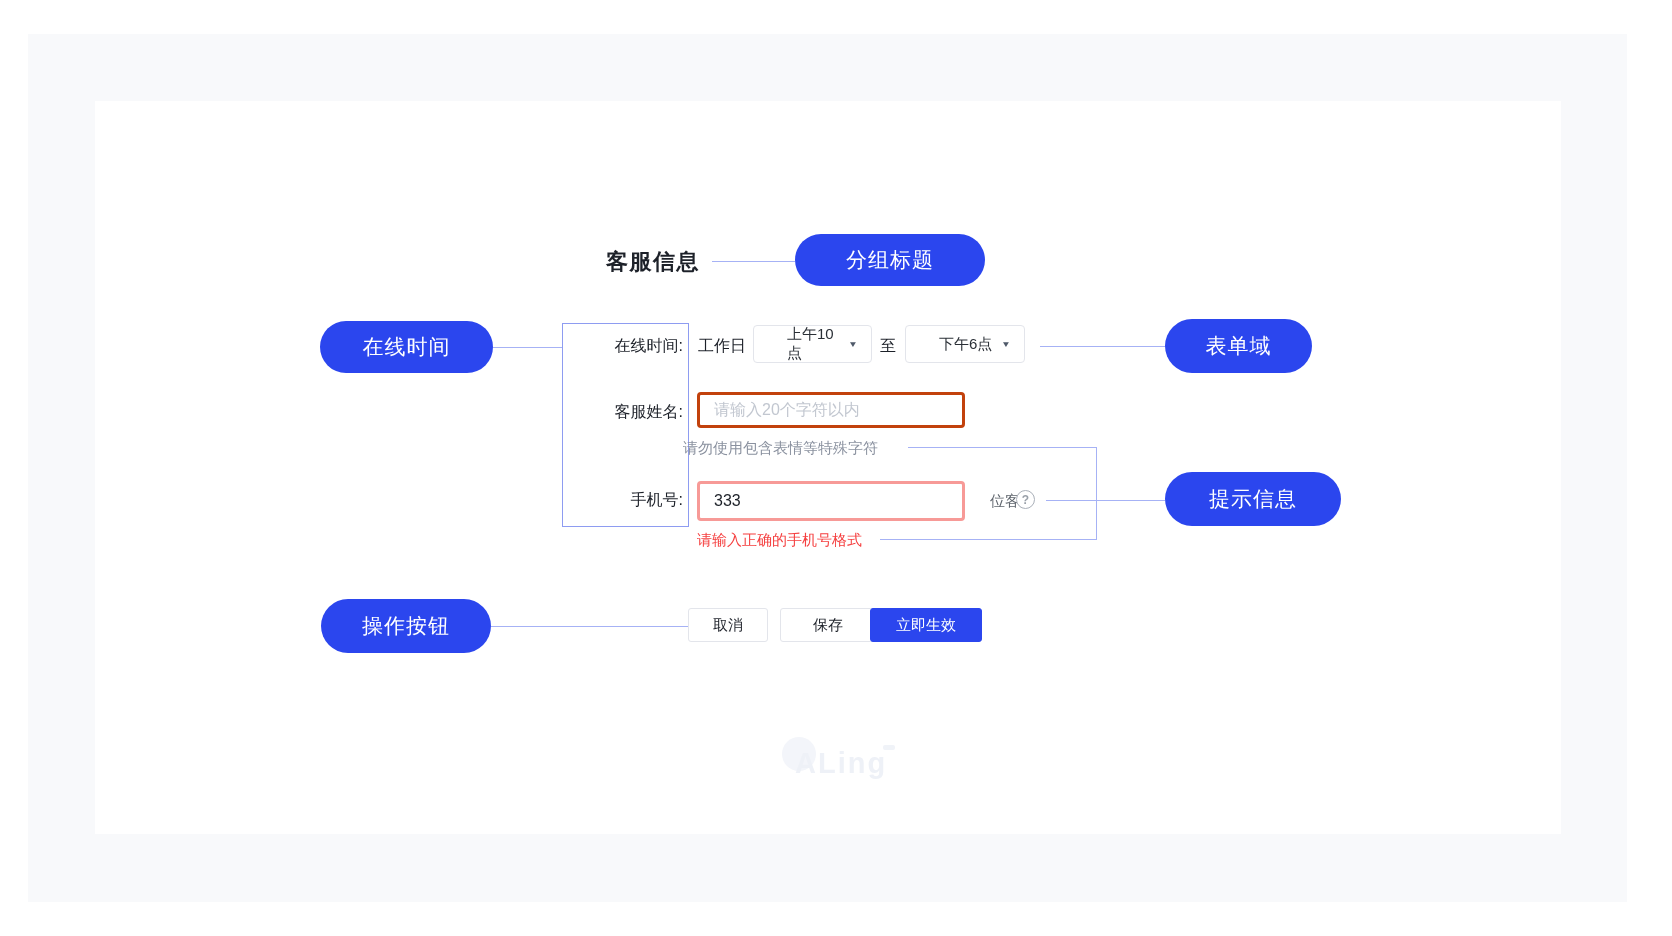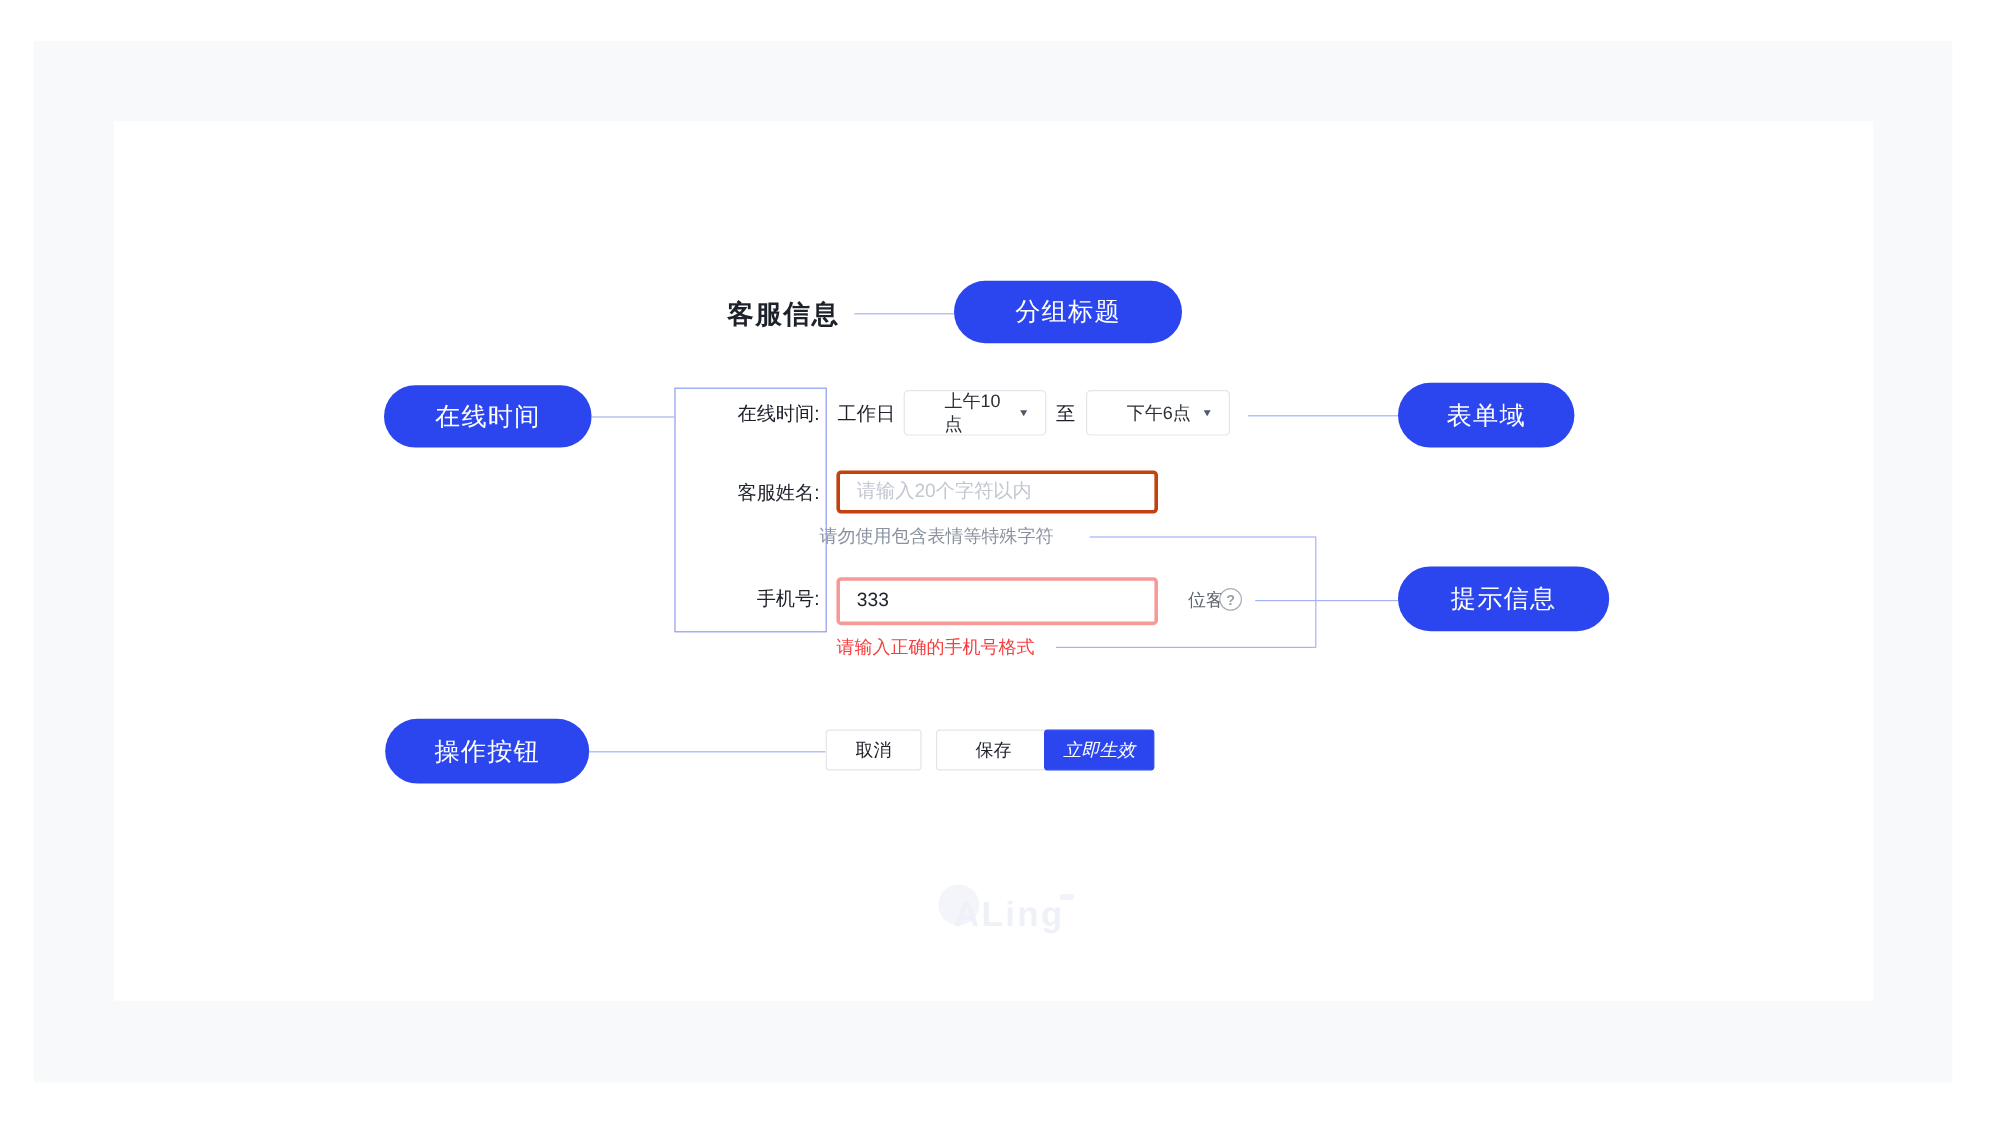--- a/index.html
+++ b/index.html
@@ -106,20 +106,20 @@
   <div class="hline" style="left:880px;top:539px;width:216px;"></div>
   <div class="vline" style="left:1096px;top:447px;height:93px;"></div>
 
   <div class="pill" style="left:1165px;top:472px;width:176px;height:54px;">提示信息</div>
 
   <div class="pill" style="left:321px;top:599px;width:170px;height:54px;">操作按钮</div>
   <div class="hline" style="left:491px;top:626px;width:197px;"></div>
 
   <div class="btn secondary" style="left:688px;top:608px;width:80px;">取消</div>
   <div class="btn secondary" style="left:780px;top:608px;width:96px;">保存</div>
-  <div class="btn primary" style="left:870px;top:608px;width:92px;font-style:italic;">立即生效</div>
+  <div class="btn primary" style="left:870px;top:608px;width:112px;">立即生效</div>
 
   <div class="watermark">
     <div class="wm-circle"></div>
     <div class="wm-text">ALing</div>
     <div class="wm-tick"></div>
   </div>
 </div>
 
 </body></html>

